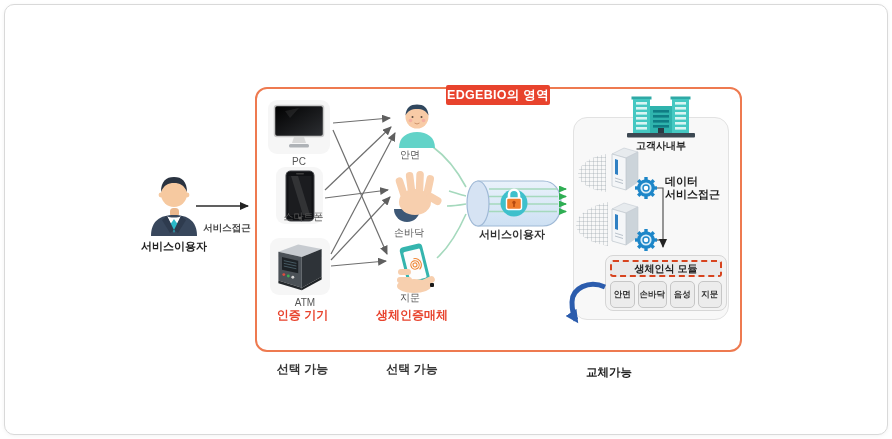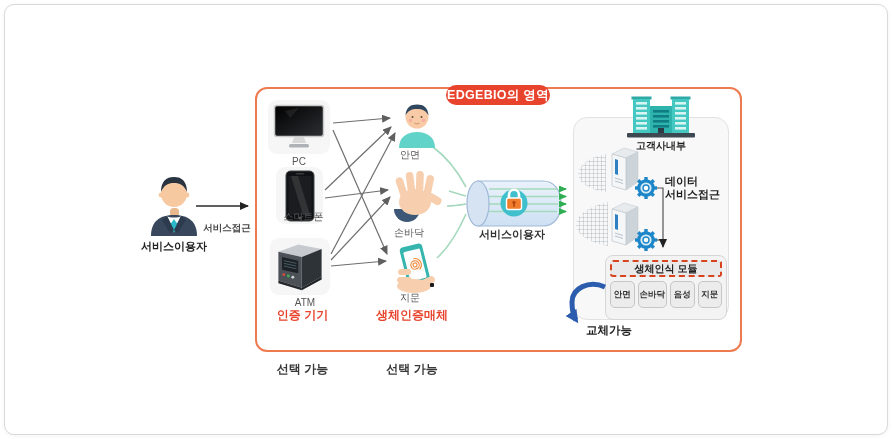--- a/index.html
+++ b/index.html
@@ -5,34 +5,34 @@
   html,body{margin:0;padding:0;background:#fff;}
   #canvas{position:relative;width:892px;height:439px;background:#fff;
           font-family:"Liberation Sans",sans-serif;overflow:hidden;}
   .abs{position:absolute;}
   .card{left:4px;top:4px;width:882px;height:429px;border:1px solid #d9d9d9;
         border-radius:10px;background:#fff;box-shadow:0 1px 4px rgba(0,0,0,.05);}
   .area{left:255px;top:87px;width:487px;height:265px;border:2px solid #ee7a50;
         border-radius:12px;background:#fff;box-sizing:border-box;}
   .area-title{left:446px;top:85px;width:104px;height:20px;background:#e8432d;color:#fff;
         font-size:12.5px;font-weight:bold;text-align:center;line-height:20px;
-        border-radius:10px;letter-spacing:.3px;}
+        border-radius:2px;letter-spacing:.3px;}
   .company{left:573px;top:117px;width:156px;height:203px;background:#f8f8f8;
         border:1px solid #e2e2e2;border-radius:14px;box-sizing:border-box;}
   .dev-card{background:#f6f6f6;border-radius:9px;display:flex;align-items:center;justify-content:center;}
   .lbl{font-size:10px;color:#555;text-align:center;white-space:nowrap;}
   .lbl-b{font-size:11px;font-weight:bold;color:#222;text-align:center;white-space:nowrap;}
   .lbl-access{font-size:9.5px;font-weight:600;color:#444;text-align:center;white-space:nowrap;margin-top:32px;}
   .cap-red{font-size:12px;font-weight:bold;color:#e8432d;text-align:center;white-space:nowrap;}
   .cap-dark{font-size:12px;font-weight:bold;color:#383838;text-align:center;white-space:nowrap;margin-top:40px;}
   .tube-lbl{font-size:11px;font-weight:bold;color:#333;text-align:center;white-space:nowrap;}
   .company-lbl{font-size:10px;font-weight:bold;color:#1d1d1d;text-align:center;white-space:nowrap;}
   .storage-lbl{font-size:11px;font-weight:bold;color:#1d1d1d;line-height:13px;white-space:nowrap;}
-  .replace-lbl{font-size:11.5px;font-weight:bold;color:#1d1d1d;white-space:nowrap;}
-  .module-box{left:605px;top:255px;width:122px;height:65px;background:#f3f3f3;
+  .replace-lbl{font-size:11.5px;font-weight:bold;color:#1d1d1d;white-space:nowrap;margin-top:42px;}
+  .module-box{left:605px;top:255px;width:122px;height:56px;background:#f3f3f3;
         border:1px solid #d6d6d6;border-radius:8px;box-sizing:border-box;padding:4px;}
   .module-title{border:2px dashed #d7441f;border-radius:3px;background:#e9e9e9;
         font-size:10px;font-weight:bold;color:#222;text-align:center;height:17px;
         line-height:13px;box-sizing:border-box;}
   .module-btns{display:flex;gap:3px;margin-top:4px;}
   .mbtn{flex:1;background:#ececec;border:1px solid #c6c6c6;border-radius:5px;
         font-size:8.5px;font-weight:600;color:#333;display:flex;align-items:center;
         justify-content:center;height:25px;white-space:nowrap;padding:0 1px;}
   .cursor-dot{left:430px;top:283px;width:4px;height:4px;background:#1a1a1a;border-radius:1px;}
   svg{display:block;}

